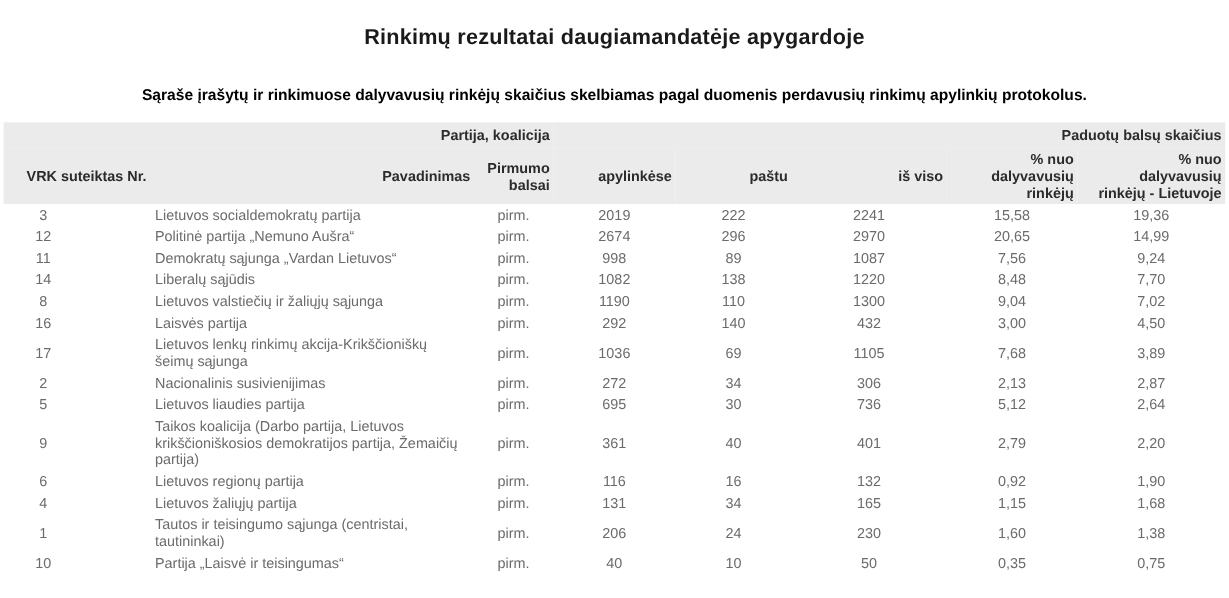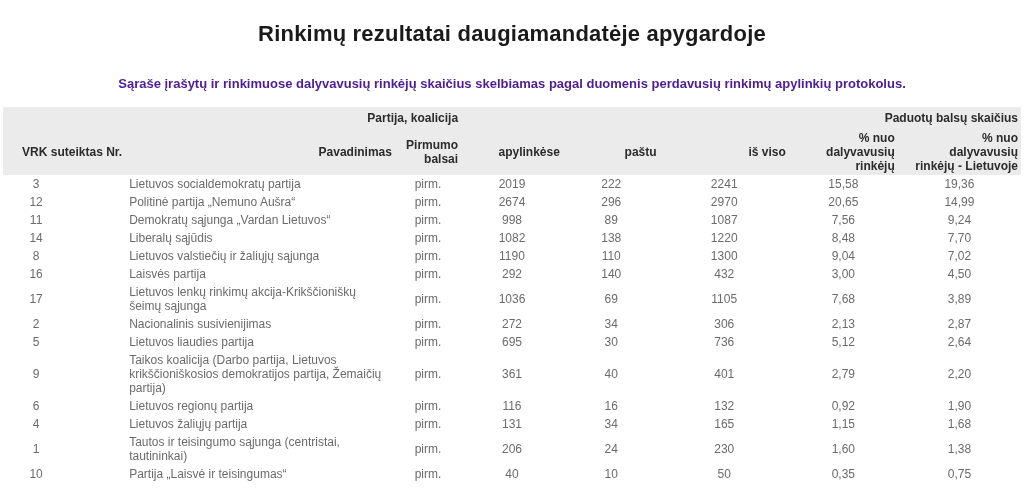--- a/index.html
+++ b/index.html
@@ -6,31 +6,31 @@
   html, body {
     width: 1024px;
     background: #ffffff;
     font-family: "Liberation Sans", "DejaVu Sans", sans-serif;
   }
   .page { width: 1024px; height: 498px; overflow: hidden; }
 
   .title {
     margin-top: 21px;
     text-align: center;
-    font-size: 22px;
+    font-size: 18px;
     font-weight: bold;
     color: #1a1a1a;
     letter-spacing: 0.2px;
   }
   .subtitle {
     margin-top: 29px;
     text-align: center;
     font-size: 13px;
     font-weight: bold;
-    color: #4c1d95;
+    color: #000000;
   }
 
   table.results {
     margin: 16px 3px 0 3px;
     width: calc(100% - 6px);
     border-collapse: collapse;
     table-layout: fixed;
     font-size: 12px;
   }
   thead th {

